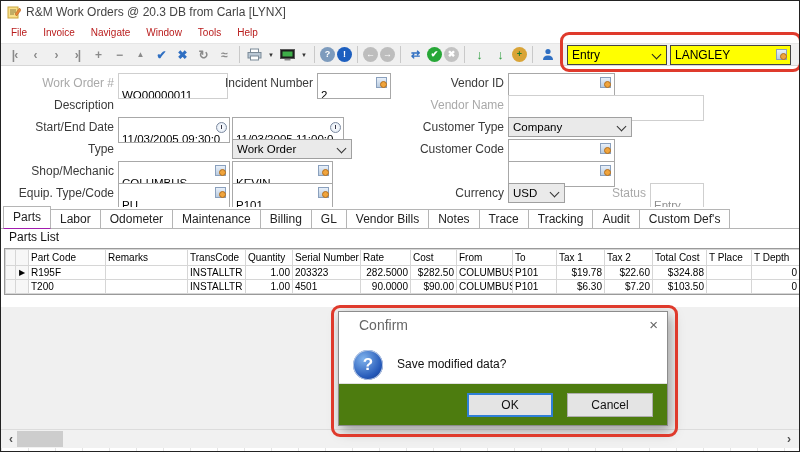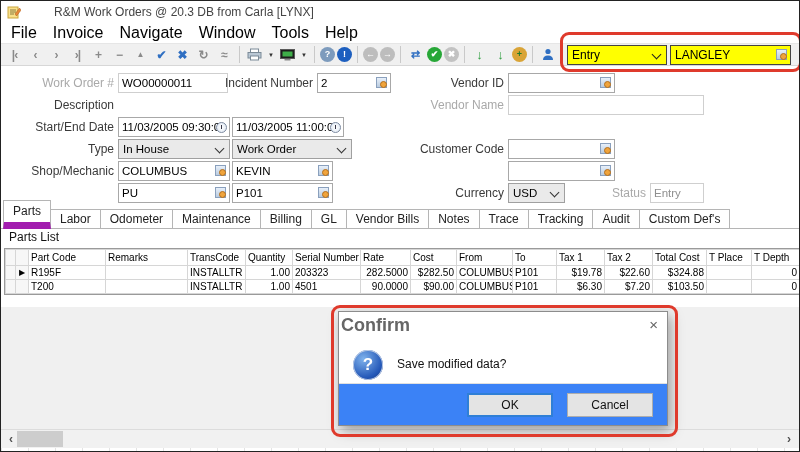--- a/index.html
+++ b/index.html
@@ -1,77 +1,77 @@
 <!DOCTYPE html>
 <html><head>
 <meta charset="utf-8">
 <style>
   html,body{margin:0;padding:0;background:#fff;}
   .window{position:relative;width:798px;height:450px;border:1px solid #222;background:#fff;
           font-family:"Liberation Sans",sans-serif;overflow:hidden;}
   
-  .titlebar{position:absolute;top:0;left:0;width:100%;height:22px;background:#fff;display:flex;align-items:center;gap:28px;}
+  .titlebar{position:absolute;top:0;left:0;width:100%;height:22px;background:#fff;display:flex;align-items:center;}
   .titlebar .ticon{margin:0 5px 0 6px;display:flex;}
   .titlebar .ttext{font-size:12px;color:#444;}
   
   .menubar{position:absolute;top:22px;left:0;width:100%;height:20px;background:#fff;display:flex;align-items:center;padding-left:2px;box-sizing:border-box;}
-  .mitem{font-size:16px;color:#000000;padding:0 8px;line-height:20px;cursor:default;}
+  .mitem{font-size:10px;color:#b91c1c;padding:0 8px;line-height:20px;cursor:default;}
   
   .toolbar{position:absolute;top:42px;left:0;width:100%;height:23px;background:#f0f0f0;border-top:1px solid #e6e6e6;border-bottom:1px solid #d7d7d7;display:flex;align-items:center;padding-left:4px;box-sizing:border-box;gap:2px;}
   .tbtn{width:19px;height:20px;display:flex;align-items:center;justify-content:center;font-size:12px;font-weight:bold;color:#8a8a8a;}
   .tbtn.blue{color:#2f6fc2;}
   .tbtn.green{color:#2e9e3f;font-size:13px;}
   .caret{font-size:6px;color:#333;width:10px;text-align:center;}
   .circ{width:15px;height:15px;border-radius:50%;color:#fff;font-size:9px;line-height:15px;text-align:center;font-weight:bold;display:inline-block;}
   .sep{width:1px;height:17px;background:#c9c9c9;margin:0 3px;}
   
   .ysel{position:absolute;left:566px;top:44px;width:100px;height:20px;background:#ffff00;border:1px solid #444;box-sizing:border-box;font-size:12px;line-height:18px;padding:0 4px;color:#000;}
   .yfld{position:absolute;left:669px;top:44px;width:121px;height:20px;background:#ffff00;border:1px solid #444;box-sizing:border-box;font-size:12px;line-height:18px;padding:0 16px 0 4px;color:#000;}
   .chev{position:absolute;right:6px;top:5px;width:6px;height:6px;border-right:1.4px solid #333;border-bottom:1.4px solid #333;transform:rotate(45deg);}
   
   .lbl{position:absolute;height:20px;line-height:20px;font-size:12px;color:#3a3a3a;text-align:right;white-space:nowrap;}
   .lbl.dis{color:#a9a9a9;}
-  .fld{position:absolute;height:20px;background:#fff;border:1px solid #a8a8a8;box-sizing:border-box;font-size:11.5px;line-height:18px;padding:0 3px;color:#000;white-space:nowrap;overflow:hidden;}
+  .fld{position:absolute;height:20px;background:#fff;border:1px solid #a8a8a8;box-sizing:border-box;font-size:11.5px;line-height:18px;padding:12px 3px;color:#000;white-space:nowrap;overflow:hidden;}
   .fld.dis{border-color:#cfcfcf;}
   .fld.gray-text{color:#8f8f8f;}
   .fld.with-ic{padding-right:16px;}
   .sel{position:absolute;height:20px;background:#eaeaea;border:1px solid #a0a0a0;box-sizing:border-box;font-size:11.5px;line-height:18px;padding:0 16px 0 4px;color:#000;white-space:nowrap;overflow:hidden;}
   .lk{position:absolute;right:3px;top:3px;width:11px;height:11px;background:linear-gradient(#e8f0fa,#b9cbdf);border:1px solid #8aa0bd;box-sizing:border-box;}
   .lk::after{content:"";position:absolute;right:-1px;bottom:-1px;width:5px;height:5px;border-radius:50%;background:#f0a43c;border:1px solid #b36f1e;}
   .clk{position:absolute;right:2px;top:4px;width:11px;height:11px;border-radius:50%;border:1px solid #7d8aa0;background:radial-gradient(#ffffff,#dce6f2);box-sizing:border-box;}
   .clk::after{content:"";position:absolute;left:4px;top:2px;width:1px;height:4px;background:#334;}
   
   .tabstrip{position:absolute;top:206px;left:0;width:798px;height:22px;border-bottom:1px solid #b5b5b5;display:flex;align-items:flex-end;padding-left:2px;box-sizing:border-box;background:#fff;}
   .tab{height:18px;line-height:18px;padding:0 9px;border:1px solid #b5b5b5;border-bottom:none;background:#fff;font-size:12px;color:#222;margin-right:-1px;position:relative;white-space:nowrap;}
-  .tab.active{height:21px;line-height:21px;margin-bottom:-1px;border-bottom:7px solid #a21caf;z-index:2;}
+  .tab.active{height:21px;line-height:21px;margin-bottom:-1px;border-bottom:1px solid #a21caf;z-index:2;}
   .section-title{position:absolute;left:8px;top:229px;font-size:12px;color:#111;}
   
   .gridwrap{position:absolute;left:3px;top:247px;width:794px;border:1px solid #9a9a9a;background:#fff;}
   table.grid{border-collapse:collapse;table-layout:fixed;width:792px;font-family:"Liberation Sans",sans-serif;}
   table.grid th,table.grid td{border:1px solid #d6d6d6;padding:0 2px;font-size:10px;font-weight:normal;text-align:left;height:13px;line-height:13px;white-space:nowrap;overflow:hidden;color:#000;}
   table.grid th{height:15px;line-height:15px;}
   table.grid td.num{text-align:right;}
   table.grid td.icol,table.grid th.icol{background:#f7f7f7;text-align:center;font-size:8px;padding:0;}
   table.grid td.mcol,table.grid th.mcol{background:#f7f7f7;padding:0;}
   
   .lower{position:absolute;top:306px;left:0;width:798px;height:122px;background:#f0f0f0;}
   .hscroll{position:absolute;top:428px;left:0;width:798px;height:19px;background:#f1f1f1;border-top:1px solid #dcdcdc;box-sizing:border-box;}
   .hs-arrow{position:absolute;top:0;width:16px;height:18px;color:#505050;font-size:12px;line-height:18px;text-align:center;font-weight:bold;}
   .hs-thumb{position:absolute;left:16px;top:1px;width:46px;height:16px;background:#cdcdcd;}
   .bottomstrip{position:absolute;top:447px;left:0;width:798px;height:4px;background:repeating-linear-gradient(90deg,#e3e3e3 0 1px,#ffffff 1px 27px);}
   
   .dialog{position:absolute;left:337px;top:310px;width:328px;height:113px;background:#fff;border:1px solid #8c8c8c;box-shadow:3px 5px 12px rgba(0,0,0,.35);z-index:15;}
-  .dlg-title{position:absolute;left:2px;top:0;height:26px;line-height:26px;font-size:18px;color:#666;font-weight:bold;}
+  .dlg-title{position:absolute;left:20px;top:0;height:26px;line-height:26px;font-size:14px;color:#666;}
   .dlg-close{position:absolute;right:9px;top:2px;font-size:15px;color:#666;line-height:22px;}
   .qicon{position:absolute;left:14px;top:38px;width:30px;height:30px;border-radius:50%;
          background:radial-gradient(circle at 35% 30%,#7fb2ec,#2458b8 65%,#16337a);
          color:#fff;font-size:17px;font-weight:bold;display:flex;align-items:center;justify-content:center;
          box-shadow:inset 0 0 0 1px #b9c9e4;}
   .dlg-msg{position:absolute;left:58px;top:45px;font-size:12px;color:#111;}
-  .dlg-footer{position:absolute;left:0;bottom:0;width:100%;height:42px;background:#3b82f6;border-top:1px solid #e0e0e0;box-sizing:border-box;}
+  .dlg-footer{position:absolute;left:0;bottom:0;width:100%;height:42px;background:#4d7c0f;border-top:1px solid #e0e0e0;box-sizing:border-box;}
   .dlg-btn{position:absolute;top:9px;width:86px;height:24px;background:#e4e4e4;border:1px solid #adadad;box-sizing:border-box;font-size:12px;text-align:center;line-height:22px;color:#111;}
   .dlg-btn.ok{right:114px;border:2px solid #2f7fd6;line-height:20px;}
   .dlg-btn.cancel{right:14px;}
   
   .hl{position:absolute;border:3px solid #df3a2c;border-radius:9px;z-index:20;pointer-events:none;}
   .hl.hl-toolbar{left:559px;top:31px;width:236px;height:34px;}
   .hl.hl-dialog{left:330px;top:304px;width:341px;height:126px;}
 </style>
 </head>
 <body>
@@ -167,36 +167,38 @@
   <span class="lbl" style="left:222px;top:72px;width:90px">Incident Number</span>
   <div class="fld with-ic" style="left:316px;top:72px;width:74px"><span>2</span><span class="lk"></span></div>
 
   <span class="lbl" style="left:0;top:94px;width:113px">Description</span>
 
   <span class="lbl" style="left:0;top:116px;width:113px">Start/End Date</span>
   <div class="fld with-ic" style="left:117px;top:116px;width:112px"><span>11/03/2005 09:30:0</span><span class="clk"></span></div>
   <div class="fld with-ic" style="left:231px;top:116px;width:112px"><span>11/03/2005 11:00:0</span><span class="clk"></span></div>
 
   <span class="lbl" style="left:0;top:138px;width:113px">Type</span>
-  <div class="sel" style="left:117px;top:138px;width:112px"><span>In House</span><span class="chev"></span></div>
   <div class="sel" style="left:231px;top:138px;width:120px"><span>Work Order</span><span class="chev"></span></div>
 
   <span class="lbl" style="left:0;top:160px;width:113px">Shop/Mechanic</span>
   <div class="fld with-ic" style="left:117px;top:160px;width:112px"><span>COLUMBUS</span><span class="lk"></span></div>
   <div class="fld with-ic" style="left:231px;top:160px;width:101px"><span>KEVIN</span><span class="lk"></span></div>
 
+  <span class="lbl" style="left:0;top:182px;width:113px">Equip. Type/Code</span>
   <div class="fld with-ic" style="left:117px;top:182px;width:112px"><span>PU</span><span class="lk"></span></div>
   <div class="fld with-ic" style="left:231px;top:182px;width:101px"><span>P101</span><span class="lk"></span></div>
 
   <span class="lbl" style="left:390px;top:72px;width:113px">Vendor ID</span>
   <div class="fld with-ic" style="left:507px;top:72px;width:107px"><span></span><span class="lk"></span></div>
 
   <span class="lbl dis" style="left:390px;top:94px;width:113px">Vendor Name</span>
   <div class="fld dis" style="left:507px;top:94px;width:196px"><span></span></div>
 
+  <span class="lbl" style="left:390px;top:116px;width:113px">Customer Type</span>
+  <div class="sel" style="left:507px;top:116px;width:124px"><span>Company</span><span class="chev"></span></div>
 
   <span class="lbl" style="left:390px;top:138px;width:113px">Customer Code</span>
   <div class="fld with-ic" style="left:507px;top:138px;width:107px"><span></span><span class="lk"></span></div>
 
   <div class="fld with-ic" style="left:507px;top:160px;width:107px"><span></span><span class="lk"></span></div>
 
   <span class="lbl" style="left:390px;top:182px;width:113px">Currency</span>
   <div class="sel" style="left:507px;top:182px;width:57px"><span>USD</span><span class="chev"></span></div>
   <span class="lbl dis" style="left:545px;top:182px;width:100px">Status</span>
   <div class="fld dis gray-text" style="left:649px;top:182px;width:54px"><span>Entry</span></div>

